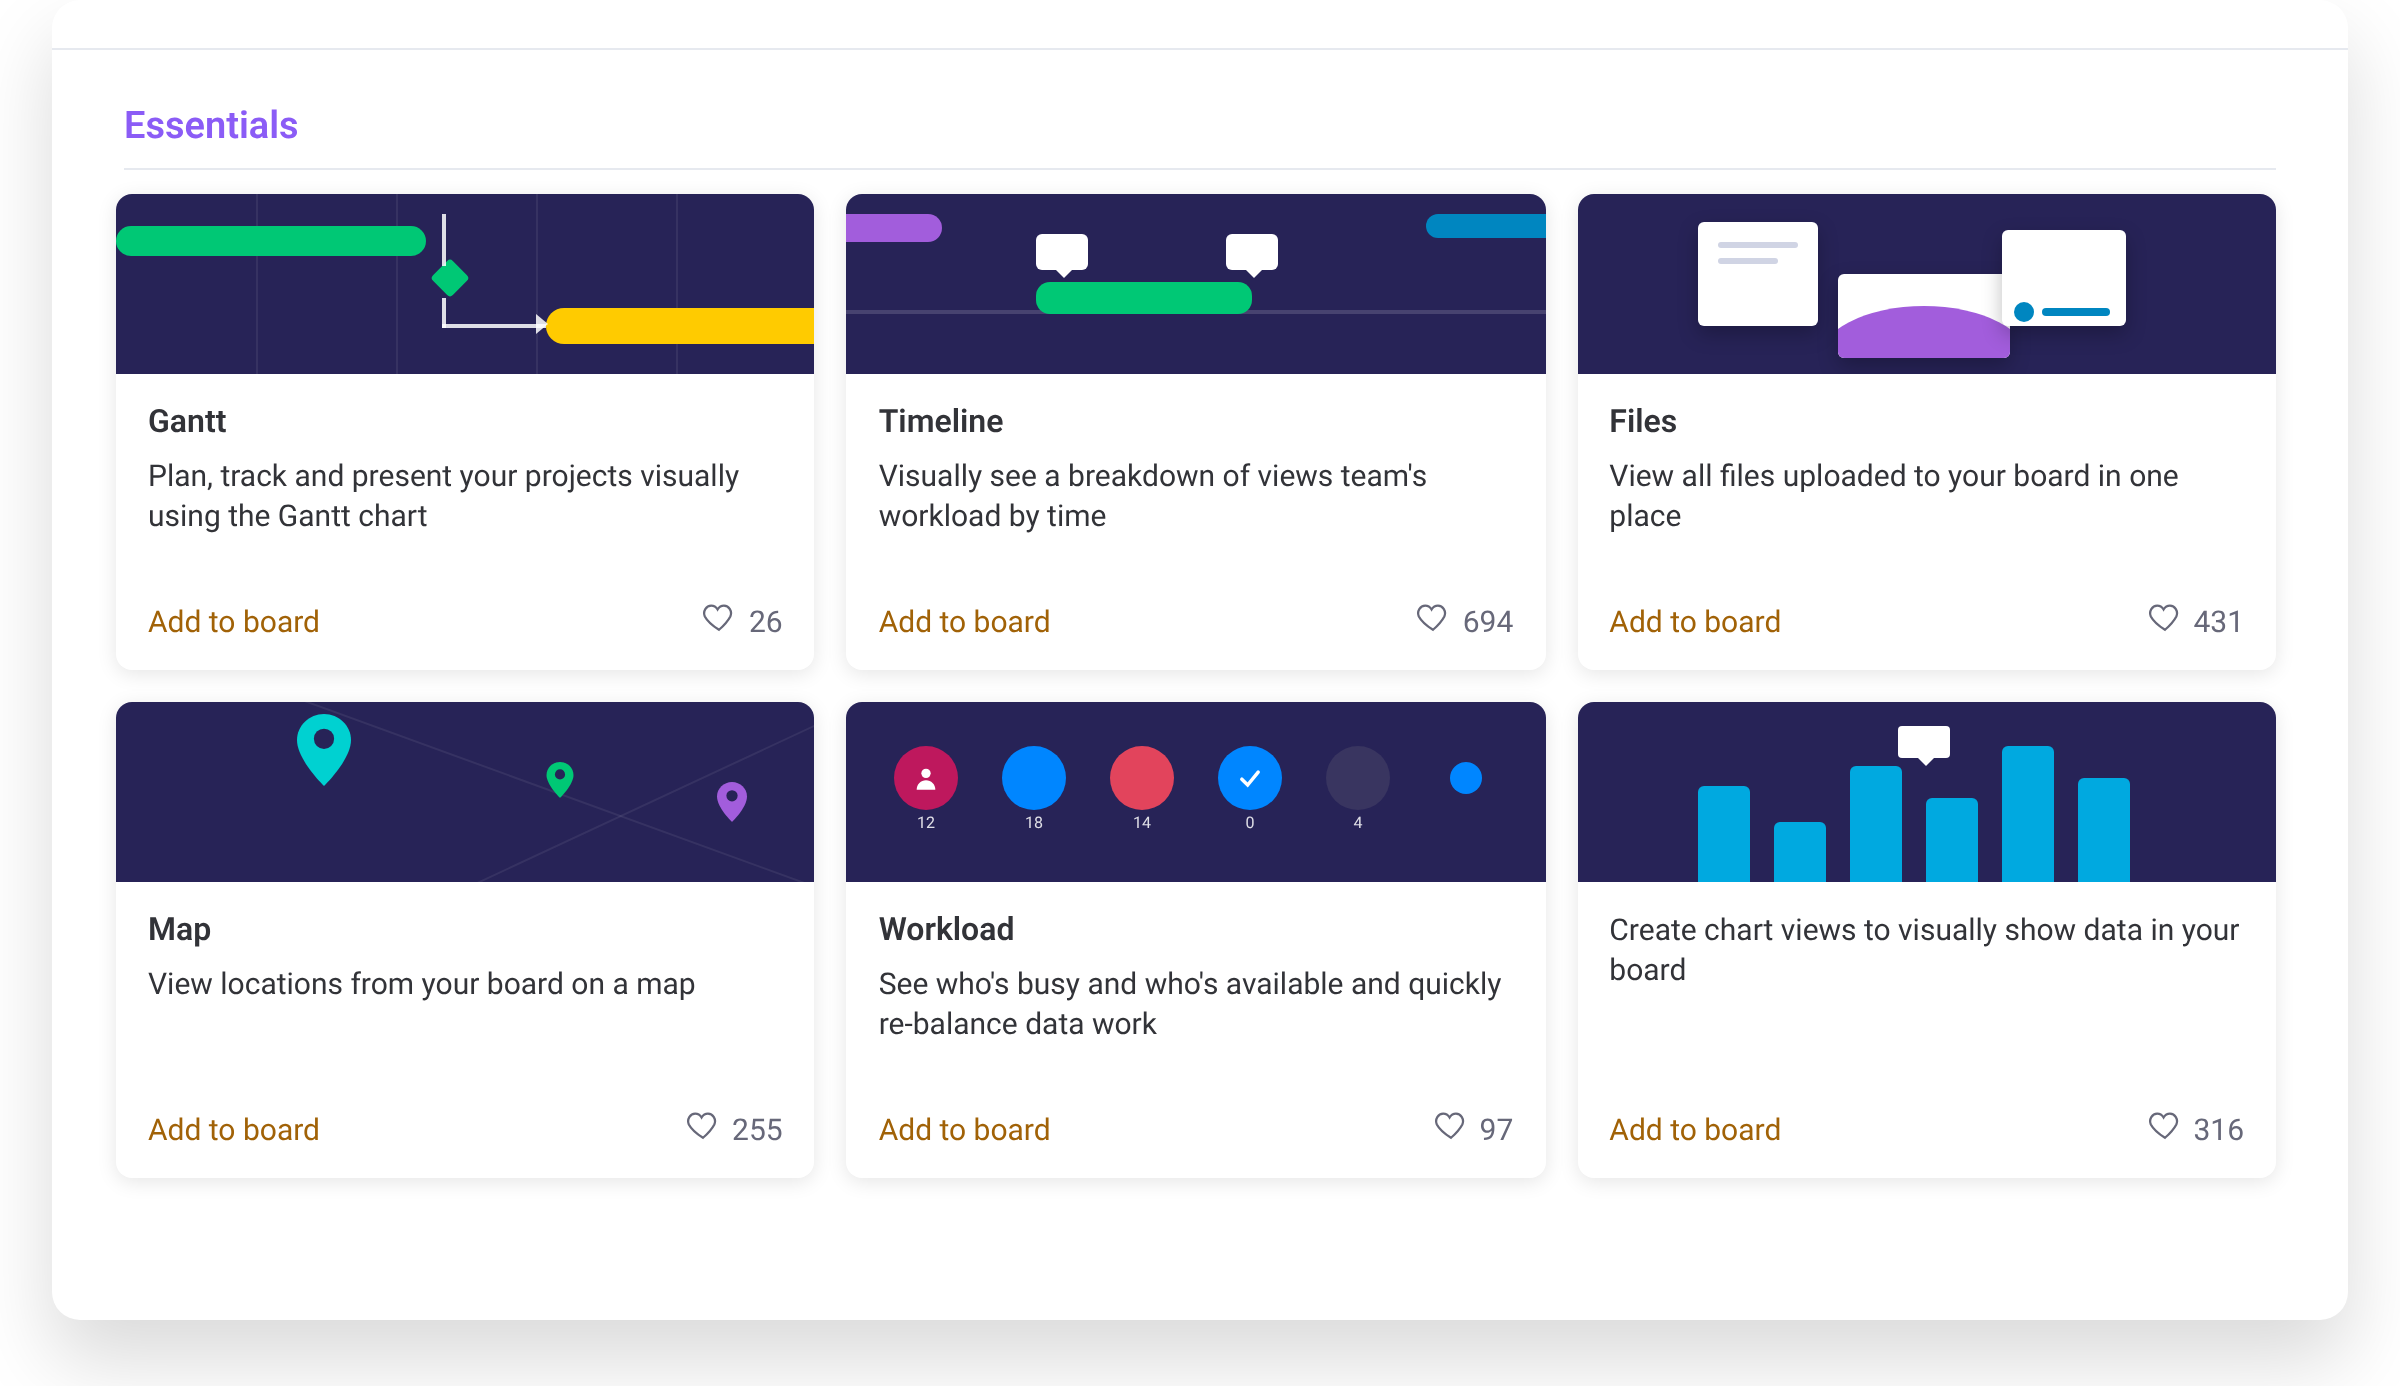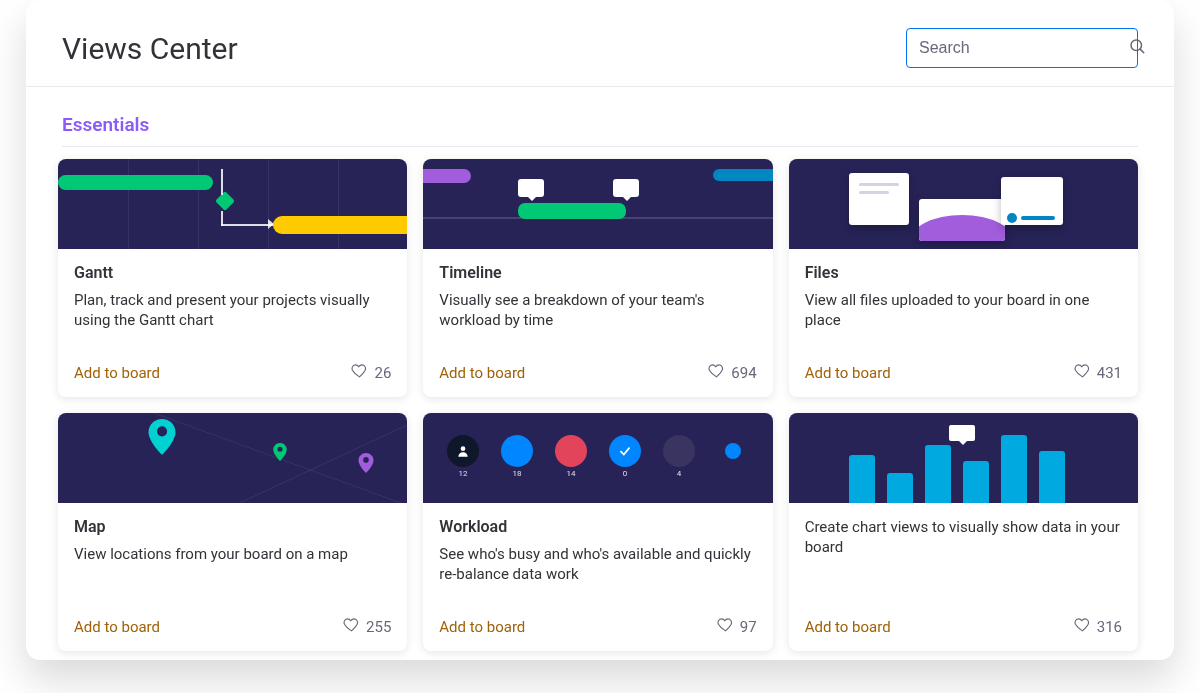--- a/index.html
+++ b/index.html
@@ -240,21 +240,21 @@
     display:flex; justify-content:center; gap:22px;
   }
   .workload .dot {
     width:32px; height:32px; border-radius:50%; position:relative;
     display:flex; align-items:center; justify-content:center;
   }
   .workload .dot .n {
     position:absolute; top:34px; left:0; right:0;
     font-size:8px; color:#fff; text-align:center; opacity:.85;
   }
-  .workload .dot.yellow { background:#0f172a; }
+  .workload .dot.yellow { background:#be185d; }
   .workload .dot.blue   { background:#0086ff; }
   .workload .dot.pink   { background:#e2445c; }
   .workload .dot.check  { background:#0086ff; }
   .workload .dot.check svg { width:14px; height:14px; }
   .workload .dot.dark   { background:#393560; }
   .workload .dot.smallblue { width:32px; height:32px; background:transparent; }
   .workload .dot.smallblue:after {
     content:""; width:16px; height:16px; border-radius:50%; background:#0086ff;
   }
   .workload .dot.yellow svg { width:14px; height:14px; fill:#fff; }
@@ -275,32 +275,20 @@
   .chart .tip:after {
     content:""; position:absolute; left:10px; bottom:-4px;
     width:0;height:0;border-left:4px solid transparent;border-right:4px solid transparent;border-top:4px solid #fff;
   }
 </style>
 </head>
 <body>
 
 <div class="page">
 
-  <div class="header">
-    <h1>Views Center</h1>
-    <div class="search">
-      <input type="text" placeholder="Search" style="">
-      <span>
-        <svg viewBox="0 0 24 24" stroke-width="2" stroke-linecap="round">
-          <circle cx="11" cy="11" r="7"></circle>
-          <line x1="21" y1="21" x2="16.5" y2="16.5"></line>
-        </svg>
-      </span>
-    </div>
-  </div>
 
   <hr class="hr">
 
   <h2 class="section-title">Essentials</h2>
 
   <hr class="hr" style="margin:0 36px;">
 
   <div class="grid">
 
     <div class="card">
@@ -340,21 +328,21 @@
       <div class="thumb timeline">
         <div class="baseline"></div>
         <div class="tbar tb-purple"></div>
         <div class="tbar tb-green"></div>
         <div class="tbar tb-blue"></div>
         <div class="bubble b1"></div>
           <div class="bubble b2"></div>
       </div>
       <div class="body">
         <div class="title">Timeline</div>
-        <div class="desc">Visually see a breakdown of your team's workload by time</div>
+        <div class="desc">Visually see a breakdown of views team's workload by time</div>
       </div>
       <div class="footer">
         <span class="add">Add to board</span>
         <span class="likes">
           <span>
             <svg viewBox="0 0 24 24">
                 <path d="M12 21s-7.5-4.7-10-9.4C.4 7.9 3 4 6.5 4c2 0 3.5 1.1 4.5 2.7C12 5.1 13.5 4 15.5 4 19 4 21.6 7.9 20 11.6 17.5 16.3 12 21 12 21z"></path>
               </svg>
           </span>
           <span>694</span>

